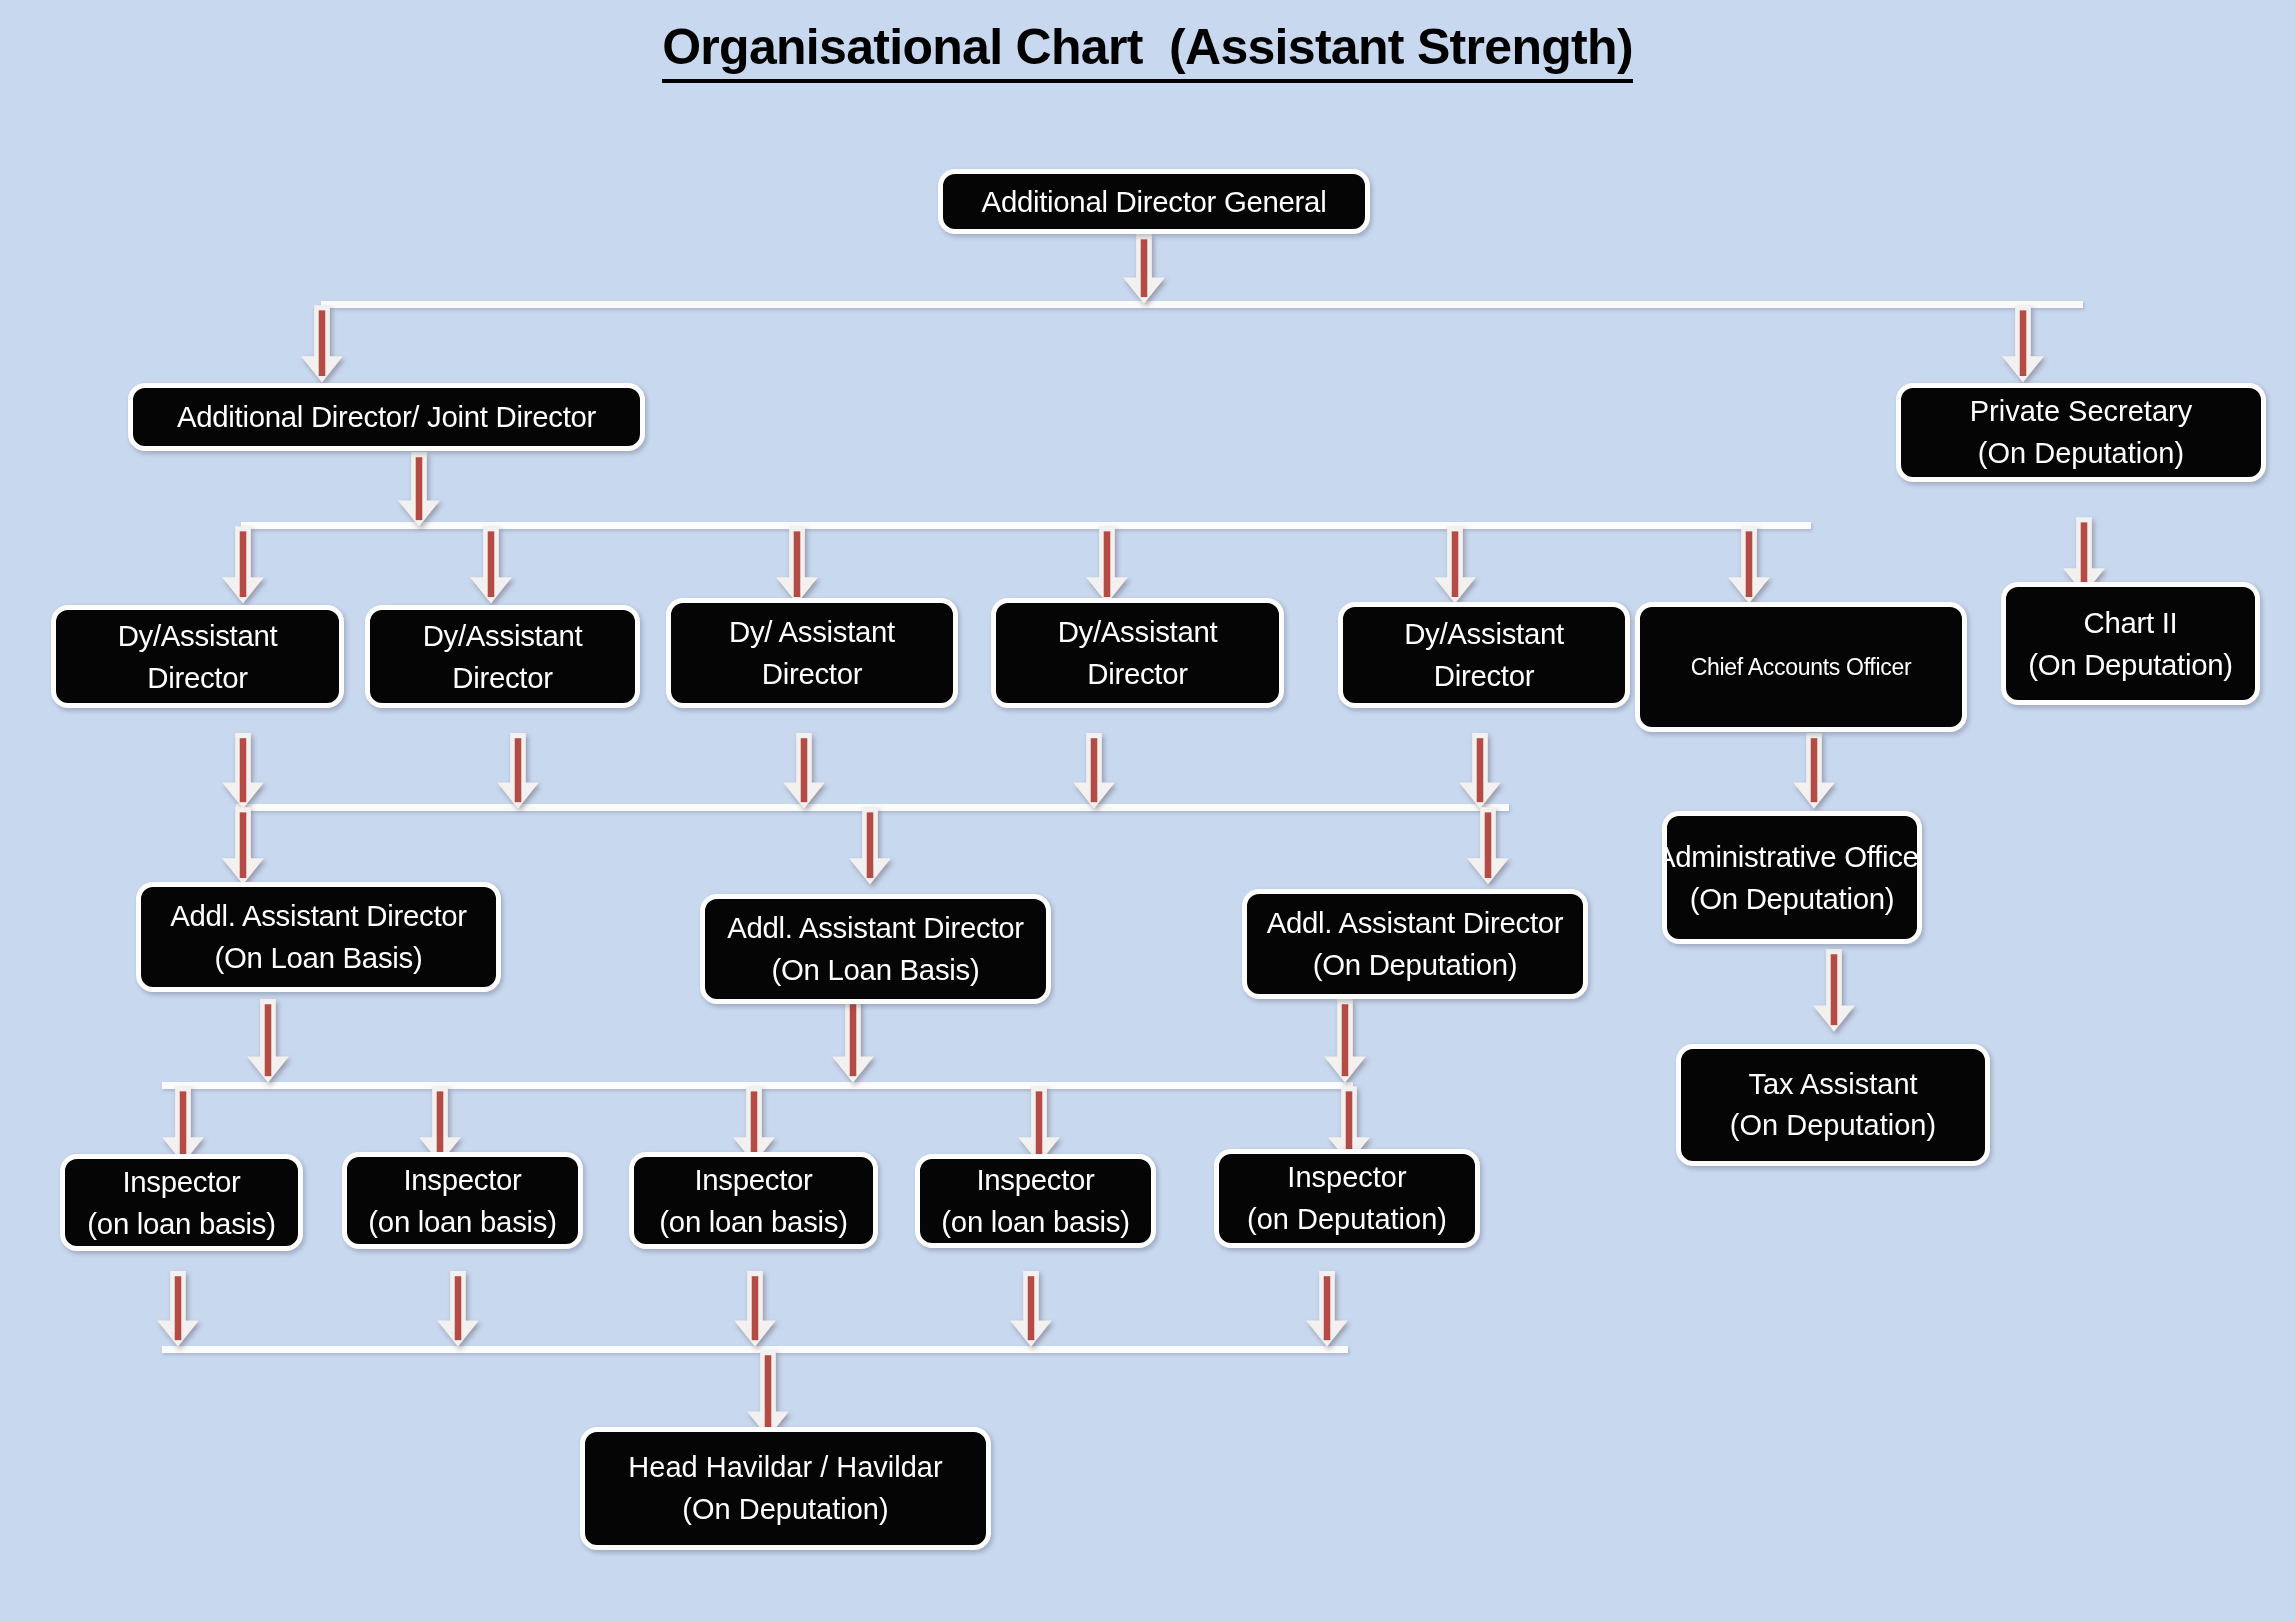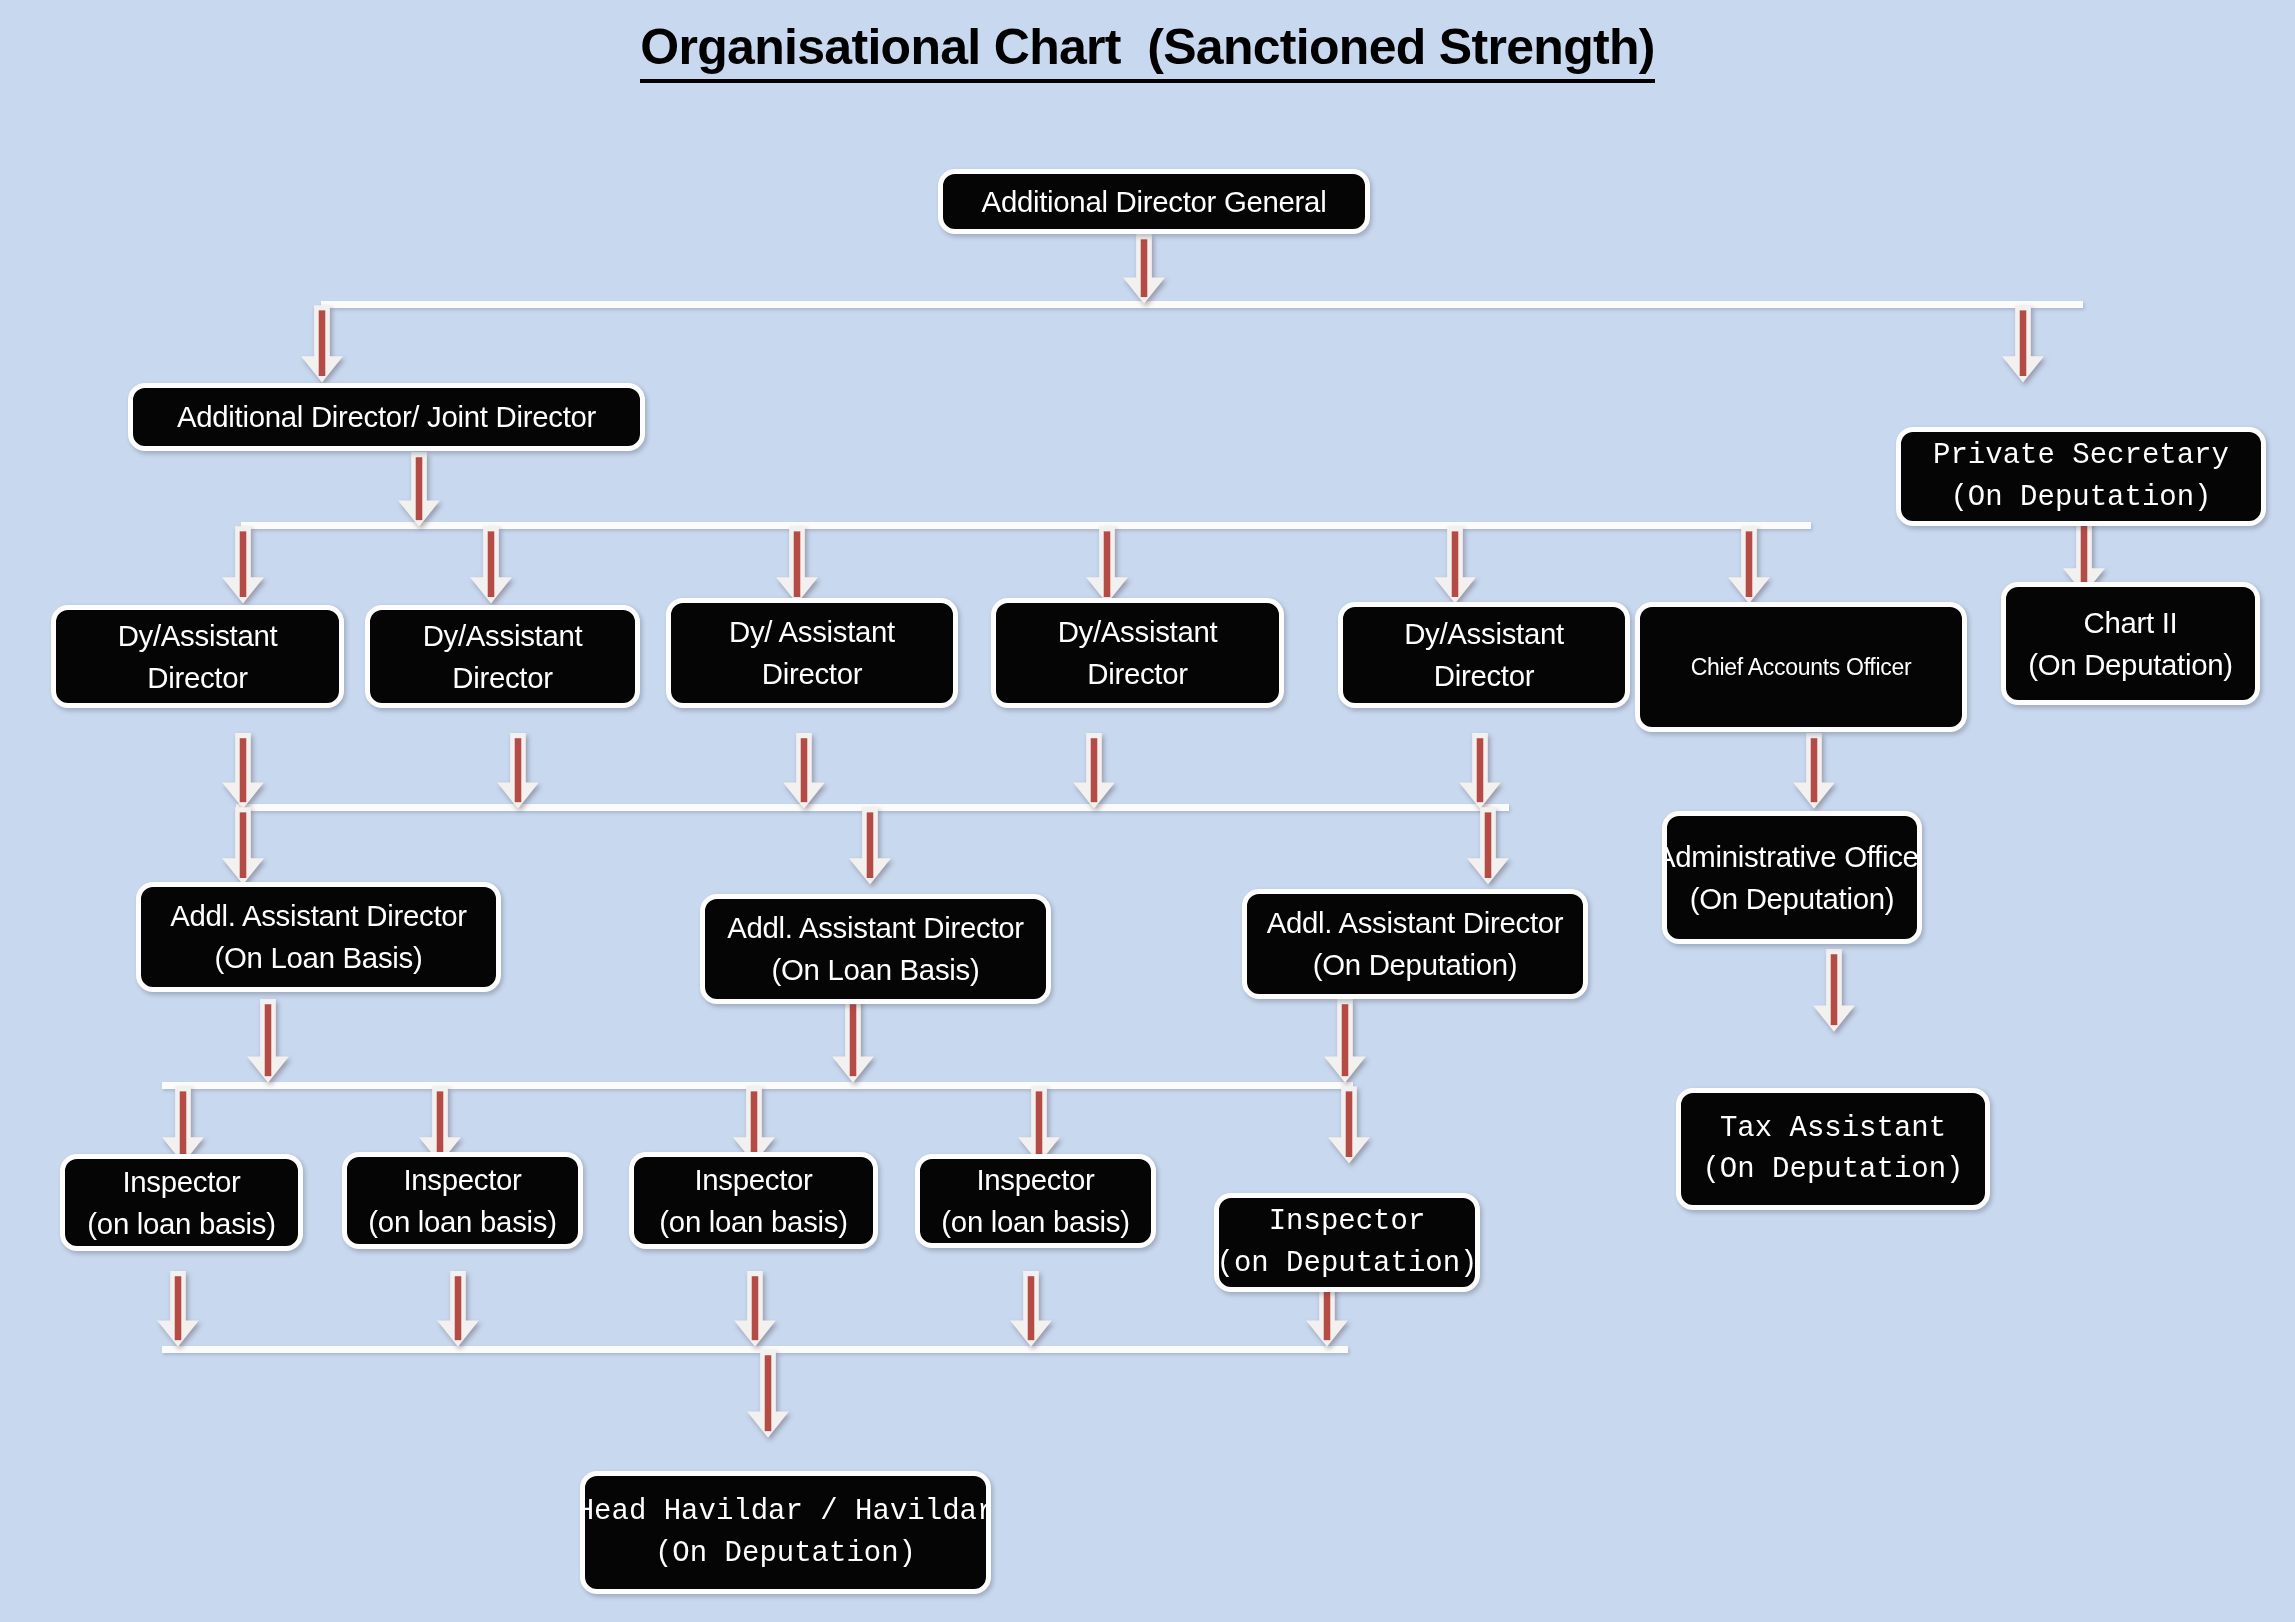--- a/index.html
+++ b/index.html
@@ -54,22 +54,21 @@
     z-index: 5;
   }
   .node .ln { display: block; white-space: nowrap; }
   
   .narrow {
     font-family: "Liberation Sans Narrow", "Liberation Sans", sans-serif;
     letter-spacing: -0.3px;
   }
   
   .wide {
-    font-family: Liberation Mono, monospace;
-    margin-top: 44px;
+    font-family: Liberation Sans, sans-serif;
   }
 
   
   .hbar {
     position: absolute;
     background: #fbfbfb;
     height: 7.2px;
     box-shadow: 1.3px 2px 3.3px rgba(70,70,90,0.22);
     z-index: 2;
   }
@@ -78,21 +77,21 @@
     z-index: 3;
     filter: drop-shadow(2.6px 3.3px 2.6px rgba(90,75,85,0.45));
   }
   .arrow svg { display: block; }
 </style>
 </head>
 <body>
 
 <div id="canvas">
 
-  <div id="chart-title"><span class="ul">Organisational Chart  (Sanctioned Strength)</span></div>
+  <div id="chart-title"><span class="ul">Organisational Chart  (Assistant Strength)</span></div>
 
   <div class="hbar" style="left:321px; top:301px; width:1762px;"></div>
   <div class="hbar" style="left:241px; top:522px; width:1570px;"></div>
   <div class="hbar" style="left:236px; top:804px; width:1273px;"></div>
   <div class="hbar" style="left:162px; top:1082px; width:1191px;"></div>
   <div class="hbar" style="left:162px; top:1346px; width:1186px;"></div>
 
   <div class="arrow" style="left:1123px; top:234px; width:42px; height:71px;">
     <svg width="42" height="71" viewBox="0 0 64 108">
         <polygon points="20,0 44,0 44,66 64,66 32,106 0,66 20,66" fill="#f2f1ef"></polygon>

